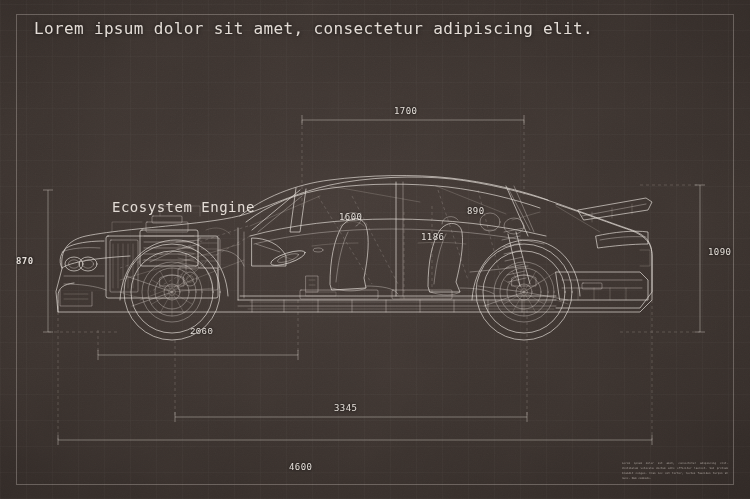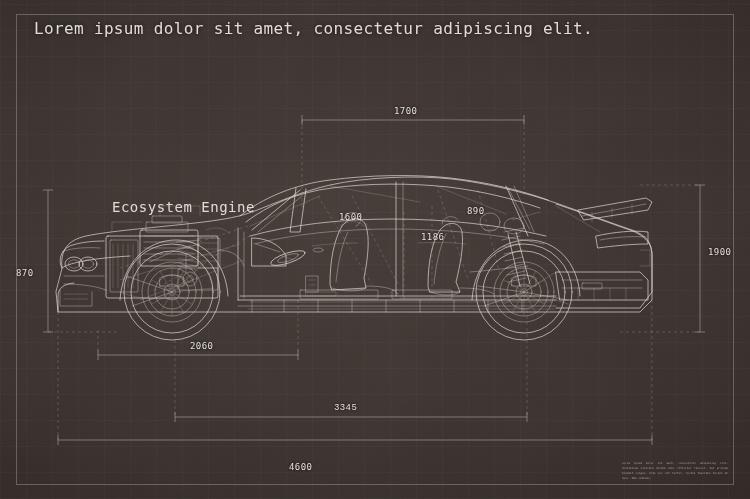--- a/index.html
+++ b/index.html
@@ -110,27 +110,27 @@
       <line class="dimx" x1="438" y1="190" x2="468" y2="280"></line>
       <line class="dimx" x1="478" y1="190" x2="500" y2="274"></line>
       <line class="dimx" x1="404" y1="212" x2="404" y2="300"></line>
       <line class="dimx" x1="432" y1="206" x2="432" y2="298"></line>
       <line class="dimx" x1="248" y1="226" x2="120" y2="268"></line>
       <line class="dimx" x1="250" y1="236" x2="150" y2="292"></line>
     </g>
   </svg>
 
   <div class="dimtxt" style="left:394px;top:106px;">1700</div>
-  <div class="dimtxt" style="left:16px;top:268px;">870</div>
-  <div class="dimtxt" style="left:708px;top:247px;">1900</div>
+  <div class="dimtxt" style="left:16px;top:256px;font-weight:bold;">870</div>
+  <div class="dimtxt" style="left:708px;top:247px;">1090</div>
   <div class="dimtxt" style="left:339px;top:212px;">1600</div>
   <div class="dimtxt" style="left:467px;top:206px;">890</div>
   <div class="dimtxt" style="left:413px;top:232px;margin-left:8px;">1186</div>
-  <div class="dimtxt" style="left:190px;top:341px;">2060</div>
-  <div class="dimtxt" style="left:334px;top:403px;font-family:Liberation Mono, monospace;">3345</div>
+  <div class="dimtxt" style="left:190px;top:327px;font-family:Liberation Mono, monospace;">2060</div>
+  <div class="dimtxt" style="left:334px;top:403px;">3345</div>
   <div class="dimtxt" style="left:289px;top:426px;margin-top:36px;">4600</div>
 
   <svg width="750" height="499">
 
     <g>
       <path class="ln" d="M62 268 C60 250 68 240 86 236 C110 231 150 228 186 224
         C214 221 236 218 252 212 C276 203 300 192 330 185 C366 177 416 175 452 179
         C486 183 524 192 556 203 C590 215 614 224 632 230 C648 236 652 244 652 256
         L652 300 L640 312 L58 312 L56 292 Z"></path>
       <path class="ln" d="M62 268 C70 262 96 258 130 256"></path>

